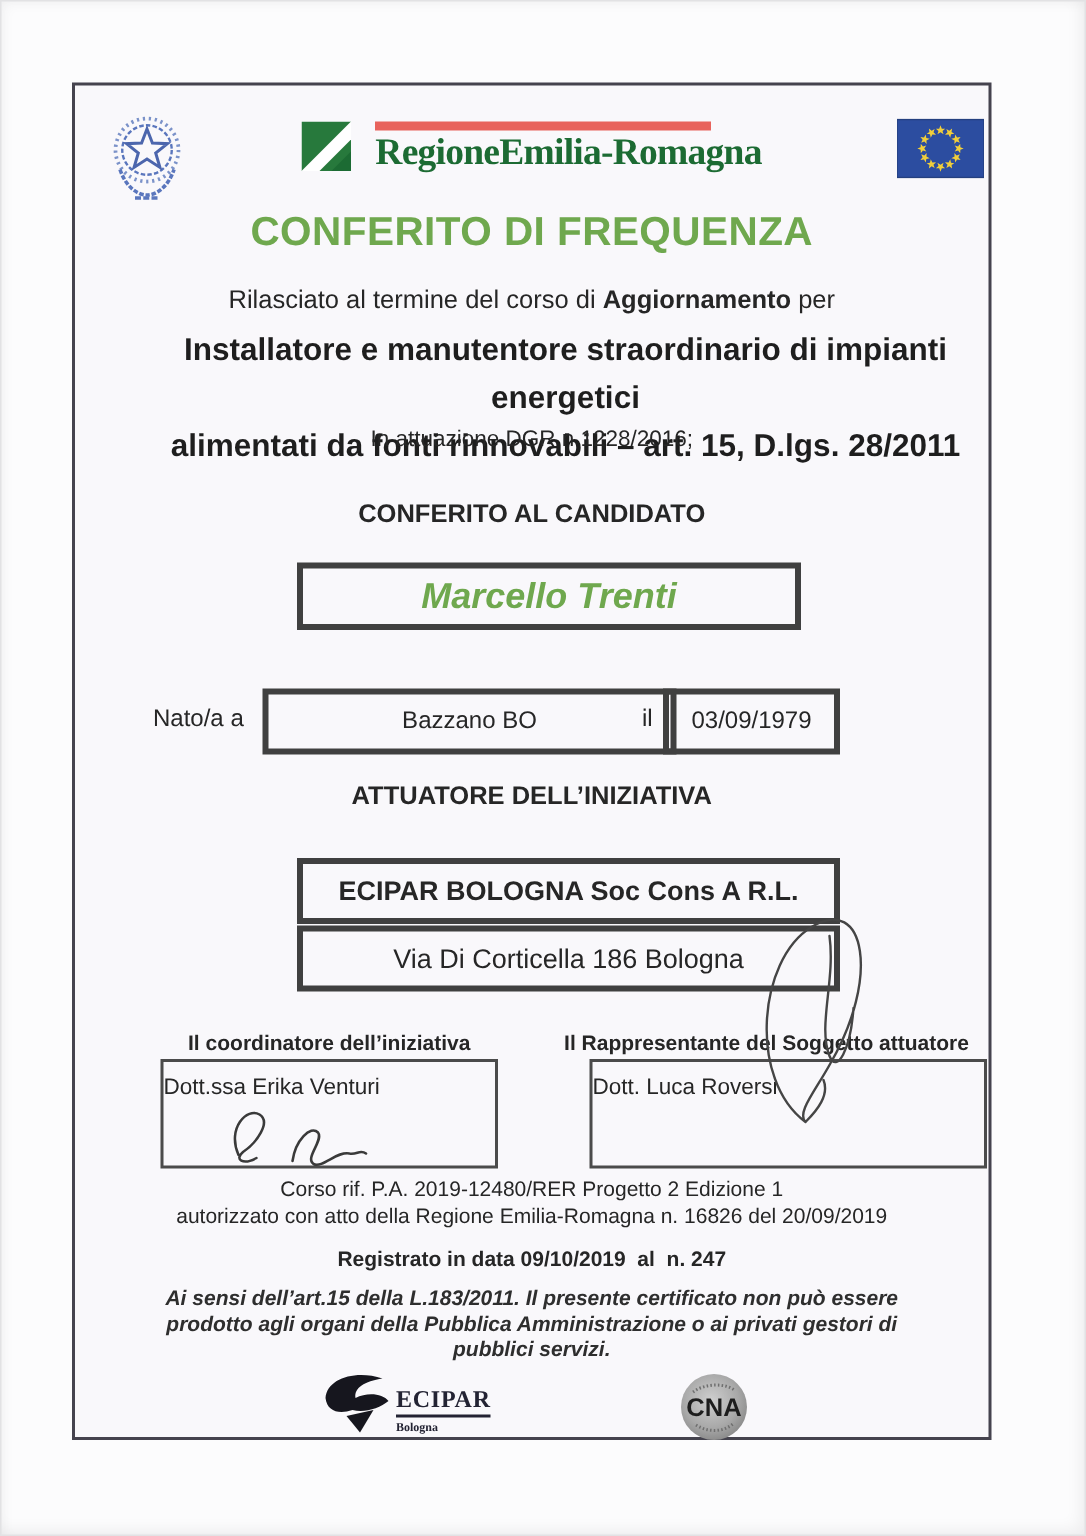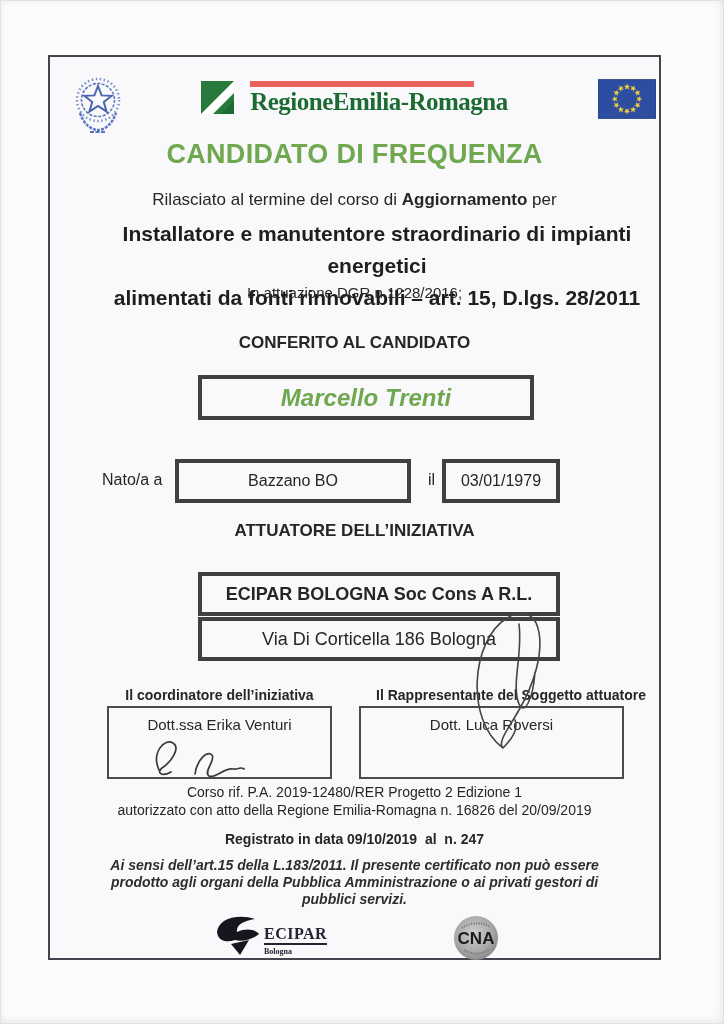--- a/index.html
+++ b/index.html
@@ -31,33 +31,33 @@
   .intro-line b { font-weight:bold; }
   .course-title { top:161px; font-size:21px; font-weight:bold; line-height:32px; color:#1e1e1e;padding-left:45px; }
   .dgr-note { top:227px; font-size:15px; }
   .conferred { top:276px; font-size:17px; font-weight:bold; }
 
   .field-box { position:absolute; border:4px solid #404040; display:flex; align-items:center; justify-content:center; background:transparent; }
   .name-box { left:148px; top:318px; width:336px; height:45px; }
   .candidate-name { font-size:24px; font-weight:bold; font-style:italic; color:#6fa84e; }
 
   .birth-label { position:absolute; top:414px; font-size:16px; }
-  .birthplace-box { left:125px; top:402px; width:236px; height:44px; font-size:16px; }
+  .birthplace-box { left:125px; top:402px; width:276px; height:44px; font-size:16px; }
   .birthdate-box { left:392px; top:402px; width:118px; height:44px; font-size:16px; }
 
   .attuatore-heading { top:464px; font-size:17px; font-weight:bold; }
   .org-box { left:148px; top:500px; width:362px; height:44px; font-size:18px; font-weight:bold;margin-top:15px; }
   .addr-box { left:148px; top:560px; width:362px; height:44px; font-size:18px; }
 
   .sig-role { position:absolute; top:630px; font-size:14px; font-weight:bold; text-align:center; }
   .sig-role.left { left:57px; width:225px; }
   .sig-role.right { left:320px; width:282px; }
-  .sig-box { position:absolute; top:649px; height:73px; border:2px solid #4b4b4b; text-align:center; }
+  .sig-box { position:absolute; top:649px; height:73px; border:2px solid #4b4b4b; }
   .sig-box.left { left:57px; width:225px; }
-  .sig-box.right { left:309px; width:265px; }
+  .sig-box.right { left:343px; width:265px; }
   .sig-name { font-size:15px; margin-top:8px; }
   .sig-script-left { position:absolute; left:38px; top:26px; }
   .sig-script-right { position:absolute; left:96px; top:-120px; pointer-events:none; }
 
   .footer-ref1 { top:727px; font-size:14px; }
   .footer-ref2 { top:745px; font-size:14px; }
   .footer-reg { top:774px; font-size:14px; font-weight:600; }
   .disclaimer { top:800px; left:45px; right:45px; position:absolute; text-align:center; font-size:14px; font-style:italic; font-weight:600; line-height:17px; color:#2e2e2e; }
 
   .logos-row { position:absolute; left:0; right:0; top:855px; height:50px; }
@@ -105,21 +105,21 @@
       <use href="#eustar" transform="rotate(120 30 20)"></use>
       <use href="#eustar" transform="rotate(150 30 20)"></use>
       <use href="#eustar" transform="rotate(180 30 20)"></use>
       <use href="#eustar" transform="rotate(210 30 20)"></use>
       <use href="#eustar" transform="rotate(240 30 20)"></use>
       <use href="#eustar" transform="rotate(270 30 20)"></use>
       <use href="#eustar" transform="rotate(300 30 20)"></use>
       <use href="#eustar" transform="rotate(330 30 20)"></use>
     </svg>
 
-    <div class="abs center cert-title">CANDIDATO DI FREQUENZA</div>
+    <div class="abs center cert-title">CONFERITO DI FREQUENZA</div>
 
     <div class="abs center intro-line"><span class="keep-space">Rilasciato al termine del corso di </span><b class="keep-space">Aggiornamento</b><span class="keep-space"> per</span></div>
 
     <div class="abs center course-title">
       <div>Installatore e manutentore straordinario di impianti energetici</div>
       <div>alimentati da fonti rinnovabili – art. 15, D.lgs. 28/2011</div>
     </div>
 
     <div class="abs center dgr-note">In attuazione DGR n 1228/2016;</div>
 
@@ -128,21 +128,21 @@
     <div class="field-box name-box">
       <span class="candidate-name">Marcello Trenti</span>
     </div>
 
     <span class="birth-label" style="left:52px;">Nato/a a</span>
     <div class="field-box birthplace-box">
       <span>Bazzano BO</span>
     </div>
     <span class="birth-label" style="left:378px;">il</span>
     <div class="field-box birthdate-box">
-      <span>03/01/1979</span>
+      <span>03/09/1979</span>
     </div>
 
     <div class="abs center attuatore-heading">ATTUATORE DELL’INIZIATIVA</div>
     <div class="field-box org-box">
       <span>ECIPAR BOLOGNA Soc Cons A R.L.</span>
     </div>
     <div class="field-box addr-box">
       <span>Via Di Corticella 186 Bologna</span>
     </div>
 

